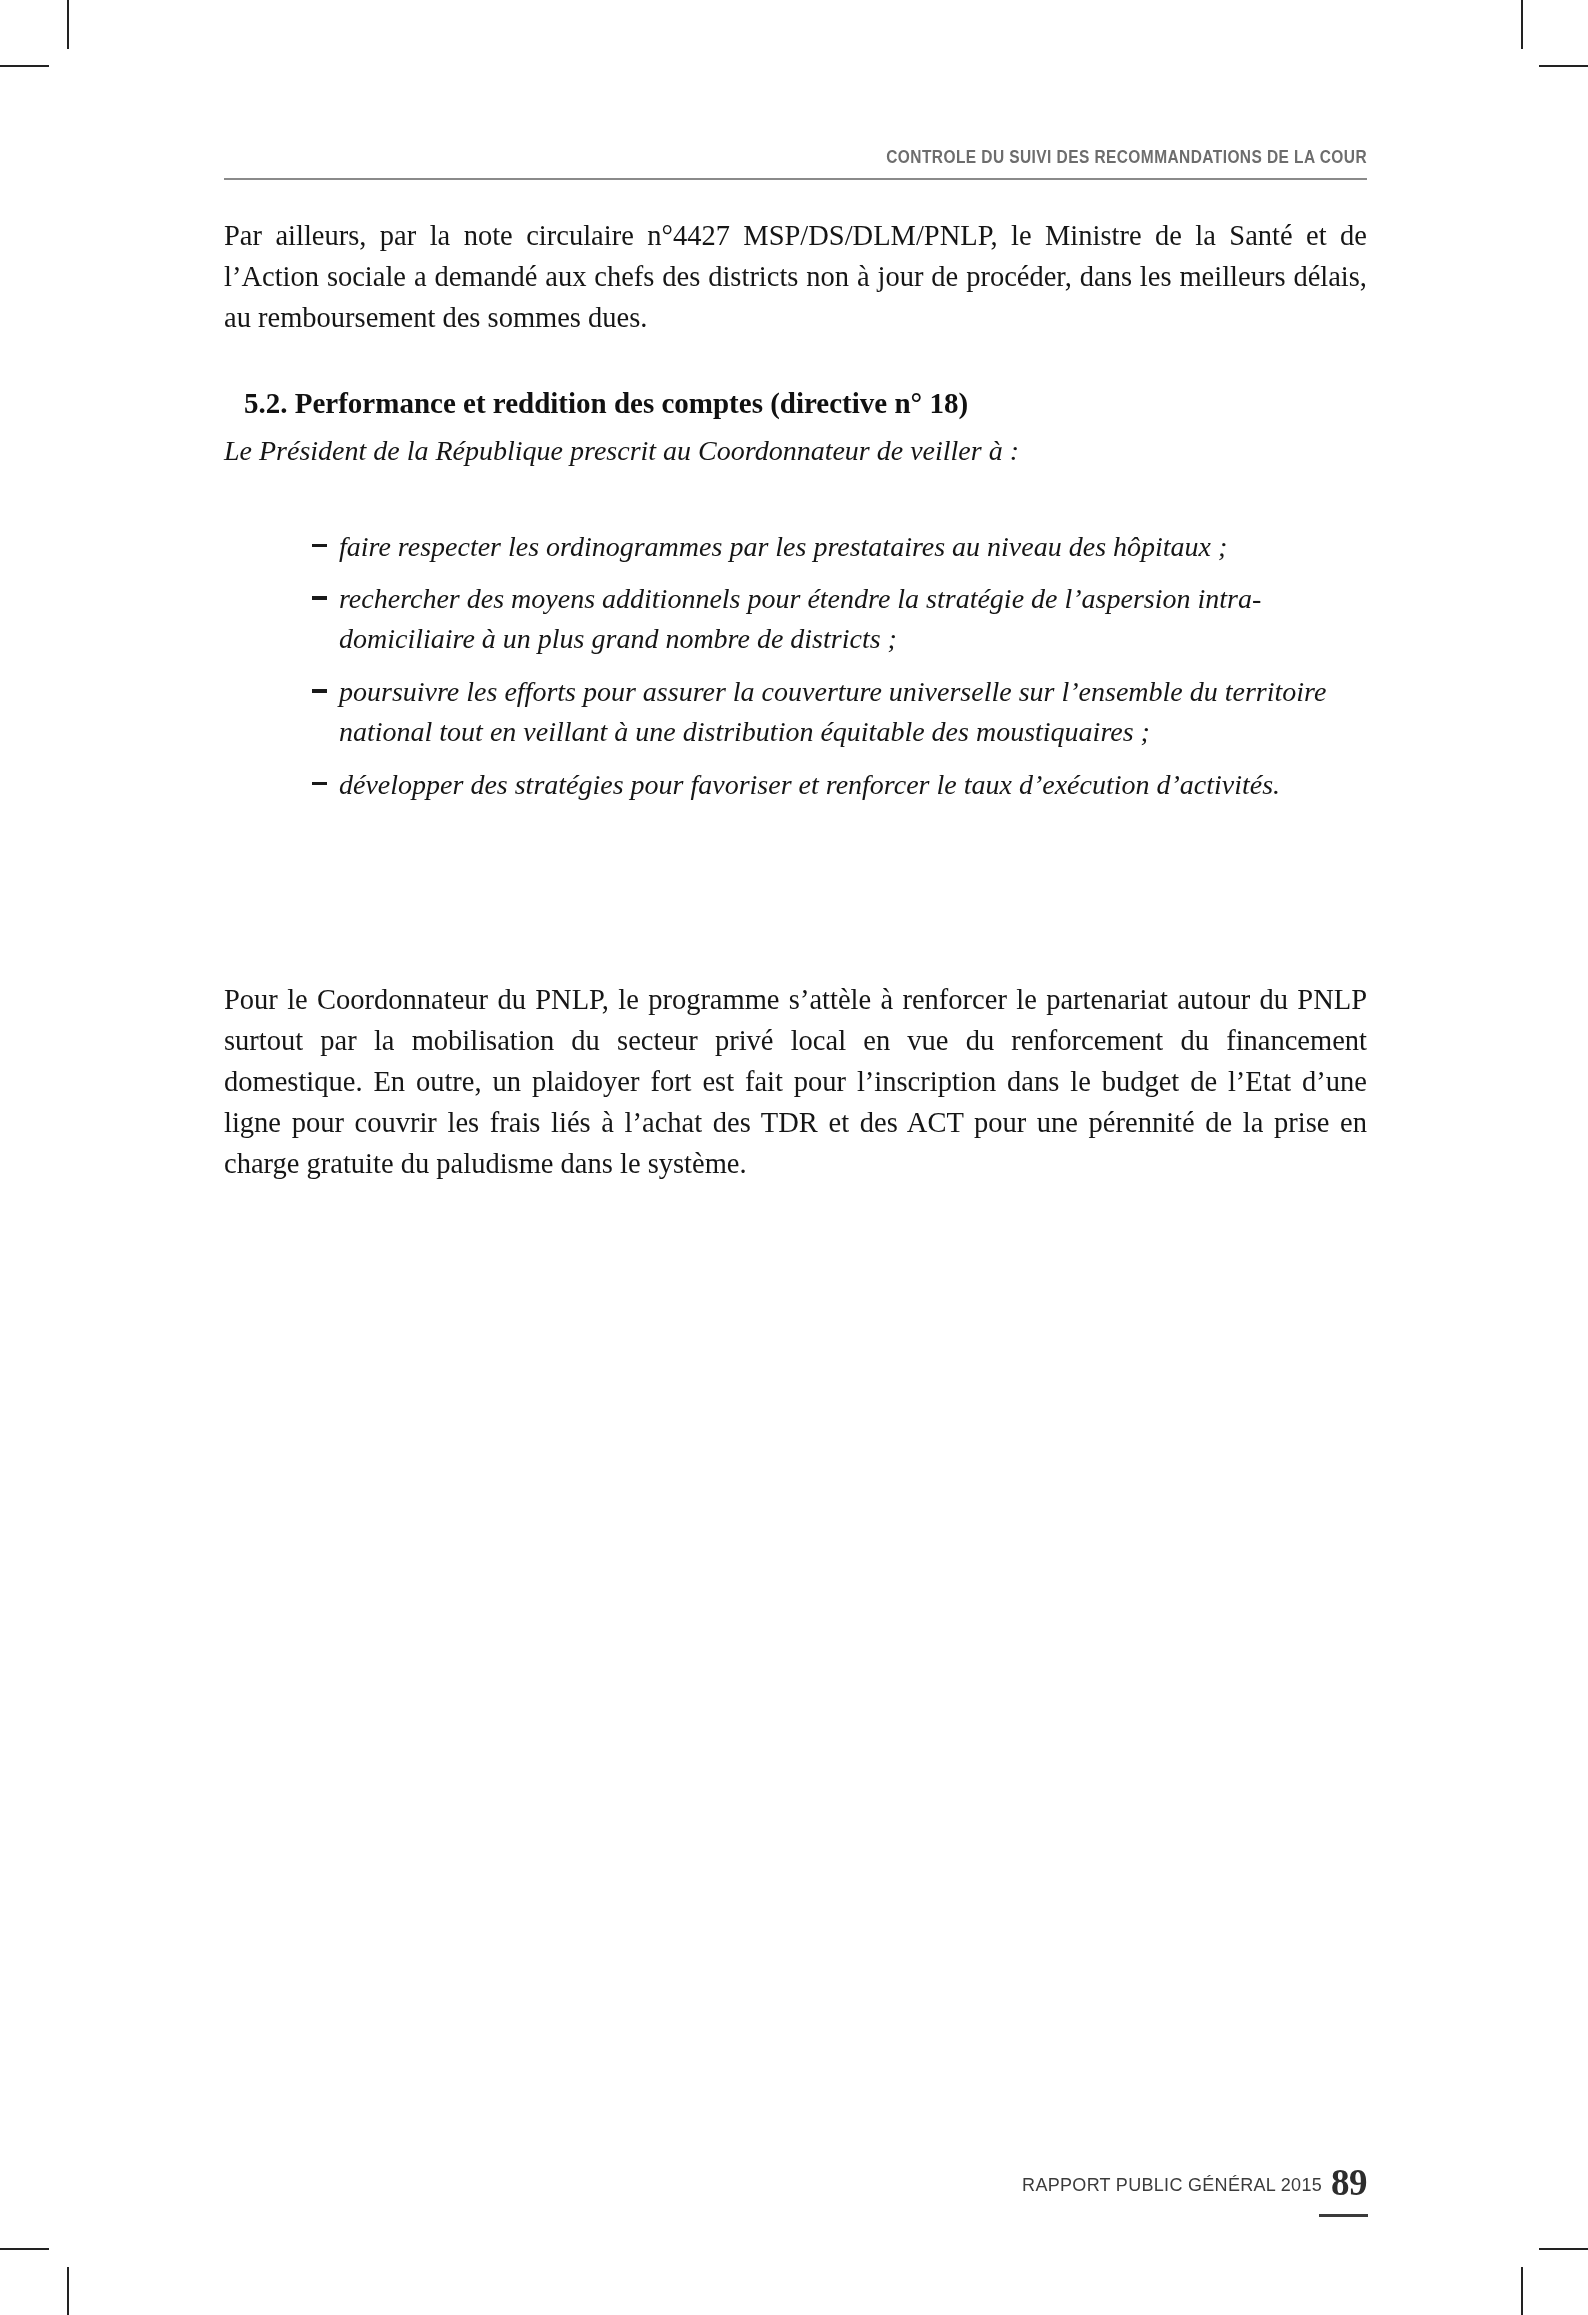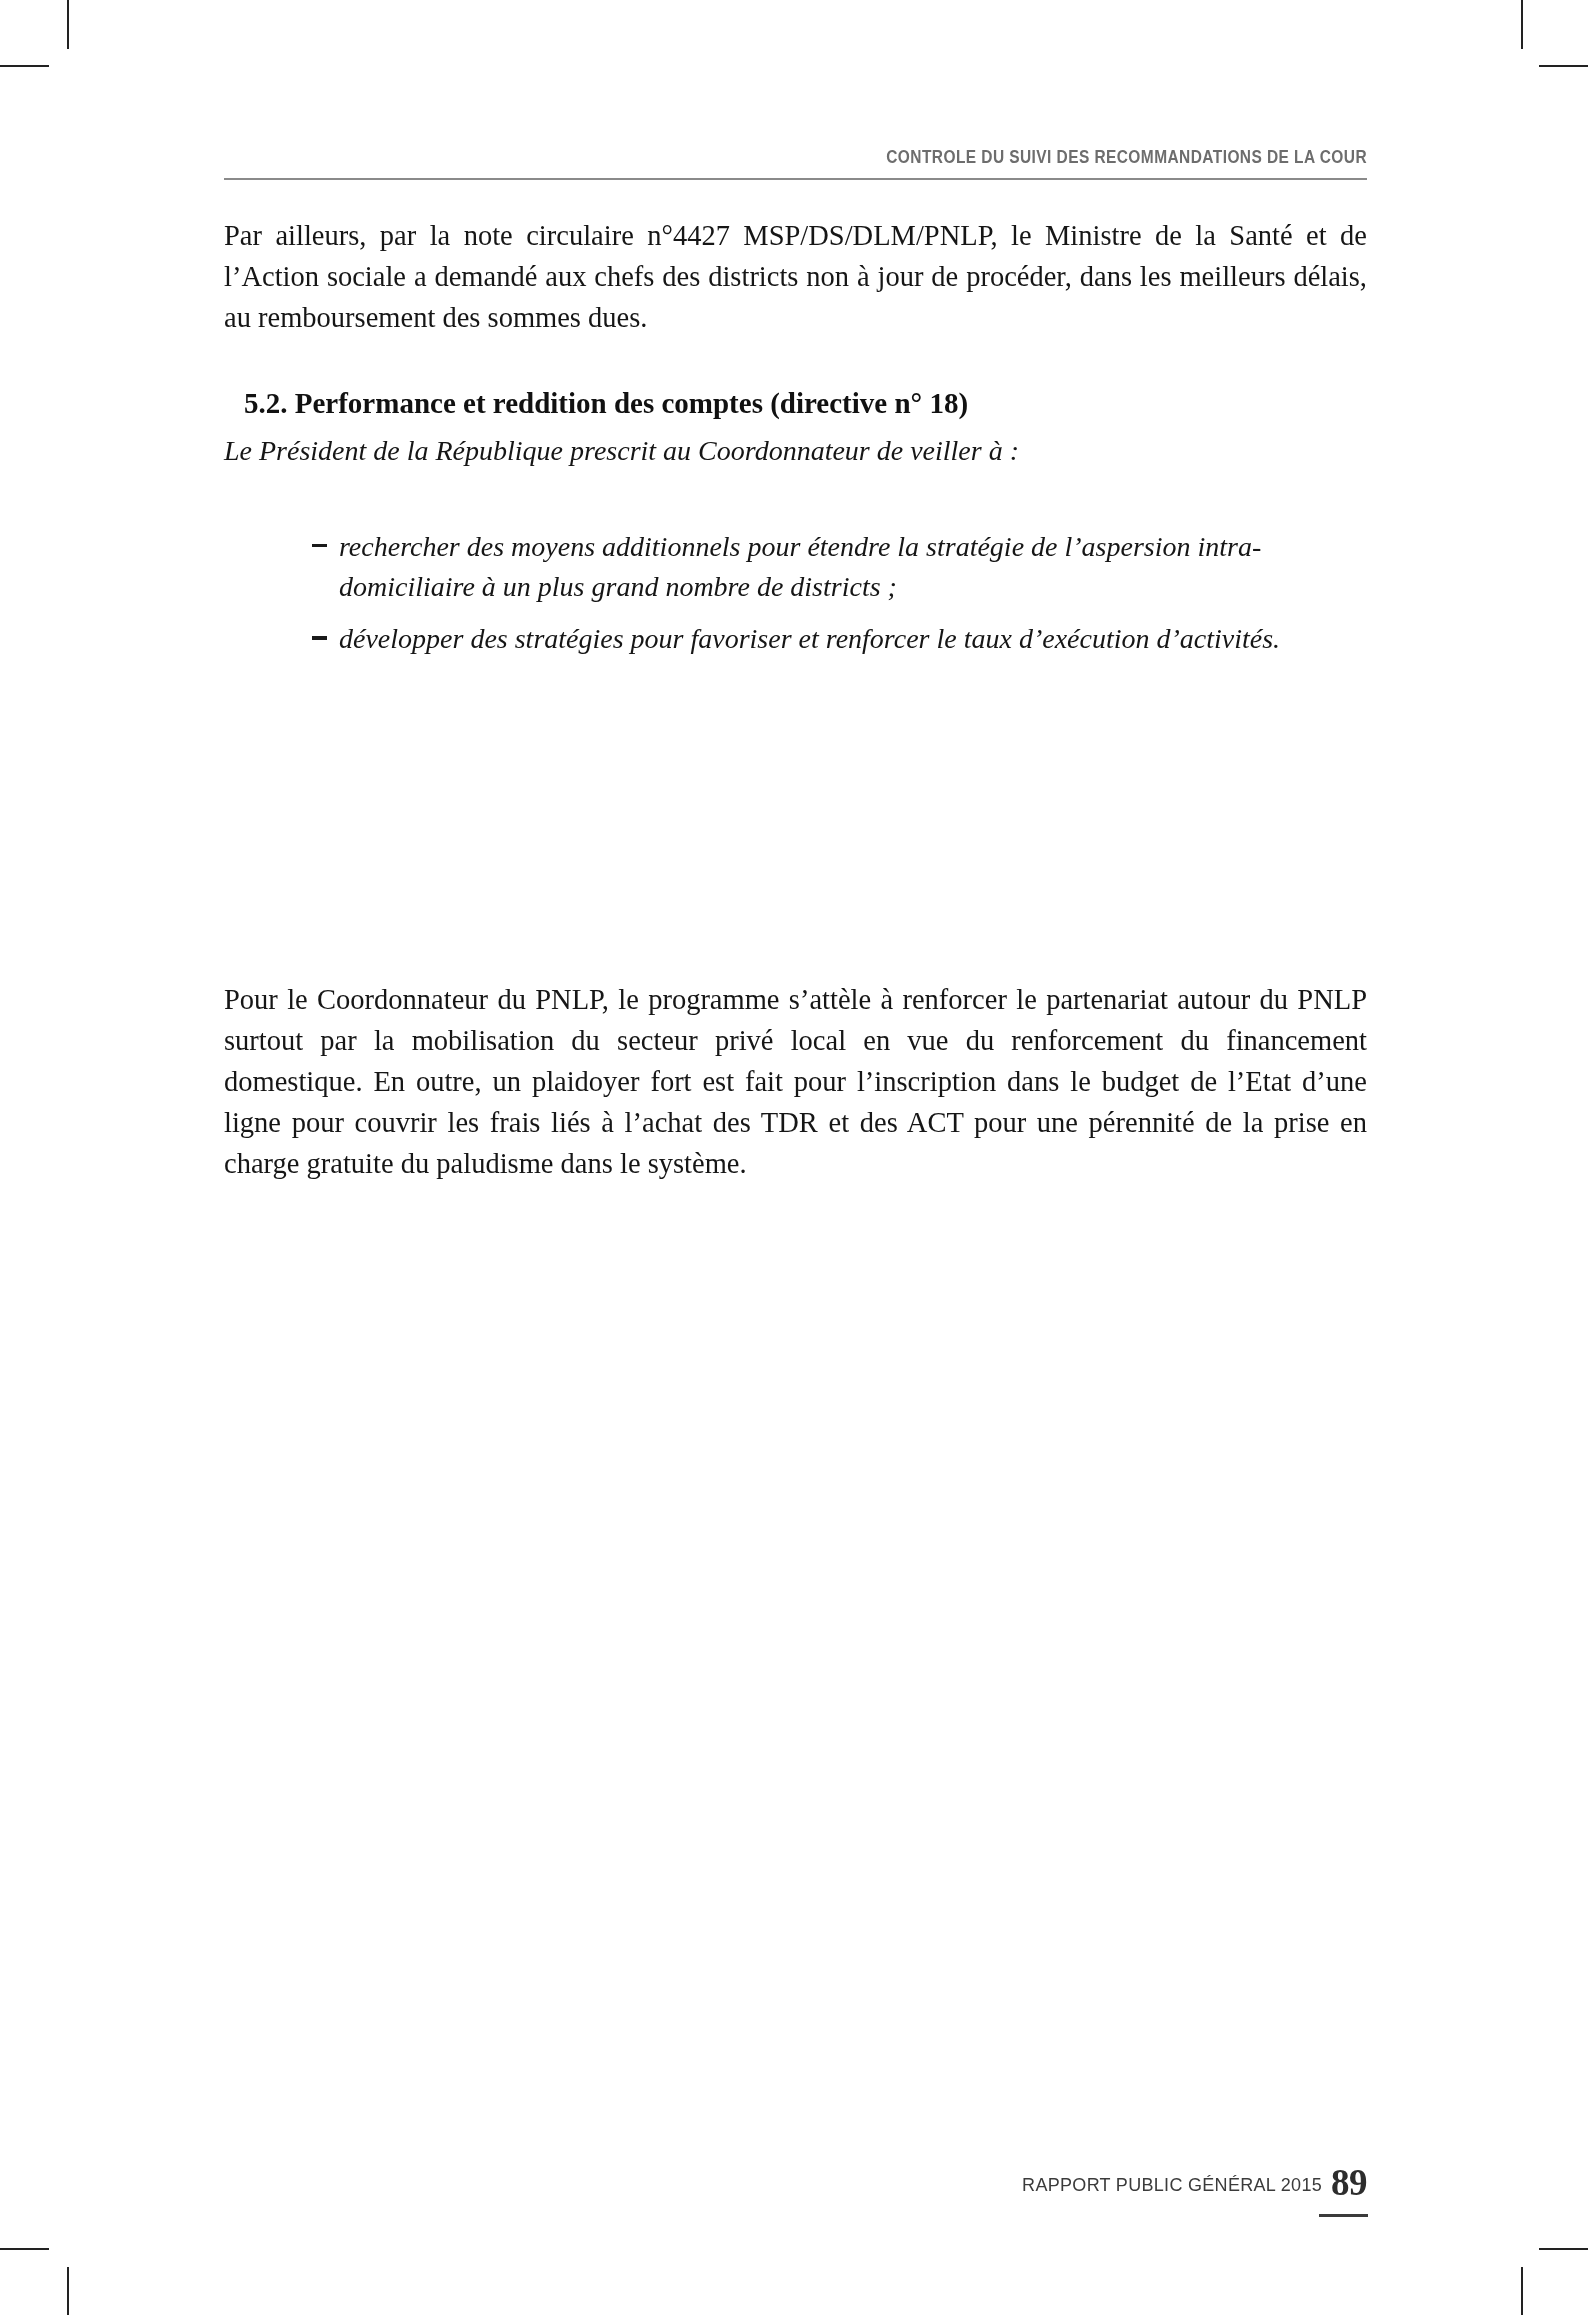--- a/index.html
+++ b/index.html
@@ -206,27 +206,29 @@
     <p class="lead-italic">Le Président de la République prescrit au Coordonnateur de  veiller à :</p>
   </div>
 
   <div class="body-block" style="top: 514px; left: 308px; width: 1060px;">
     <ul class="bullets">
       <li>
         <span class="dash"></span>
       </li>
       <li>
         <span class="dash"></span>
+        <span>faire respecter les ordinogrammes par les prestataires au niveau des hôpitaux ;</span>
       </li>
       <li>
         <span class="dash"></span>
         <span>rechercher des moyens additionnels pour étendre la stratégie de l’aspersion intra-domiciliaire à un plus grand nombre de districts ;</span>
       </li>
       <li>
         <span class="dash"></span>
+        <span>poursuivre les efforts pour assurer la couverture universelle sur l’ensemble du territoire national tout en veillant à une distribution équitable des moustiquaires ;</span>
       </li>
       <li>
         <span class="dash"></span>
         <span>développer des stratégies pour favoriser et renforcer le taux d’exécution d’activités.</span>
       </li>
     </ul>
   </div>
 
   <div class="body-block" style="top: 979px;">
     <p class="para">Pour le Coordonnateur du PNLP, le programme s’attèle à renforcer le partenariat autour du PNLP surtout par la mobilisation du secteur privé local en vue du renforcement du financement domestique. En outre, un plaidoyer fort est fait pour l’inscription dans le budget de l’Etat d’une ligne pour couvrir les frais liés à l’achat des TDR et des ACT pour une pérennité de la prise en charge gratuite du paludisme dans le système.</p>

